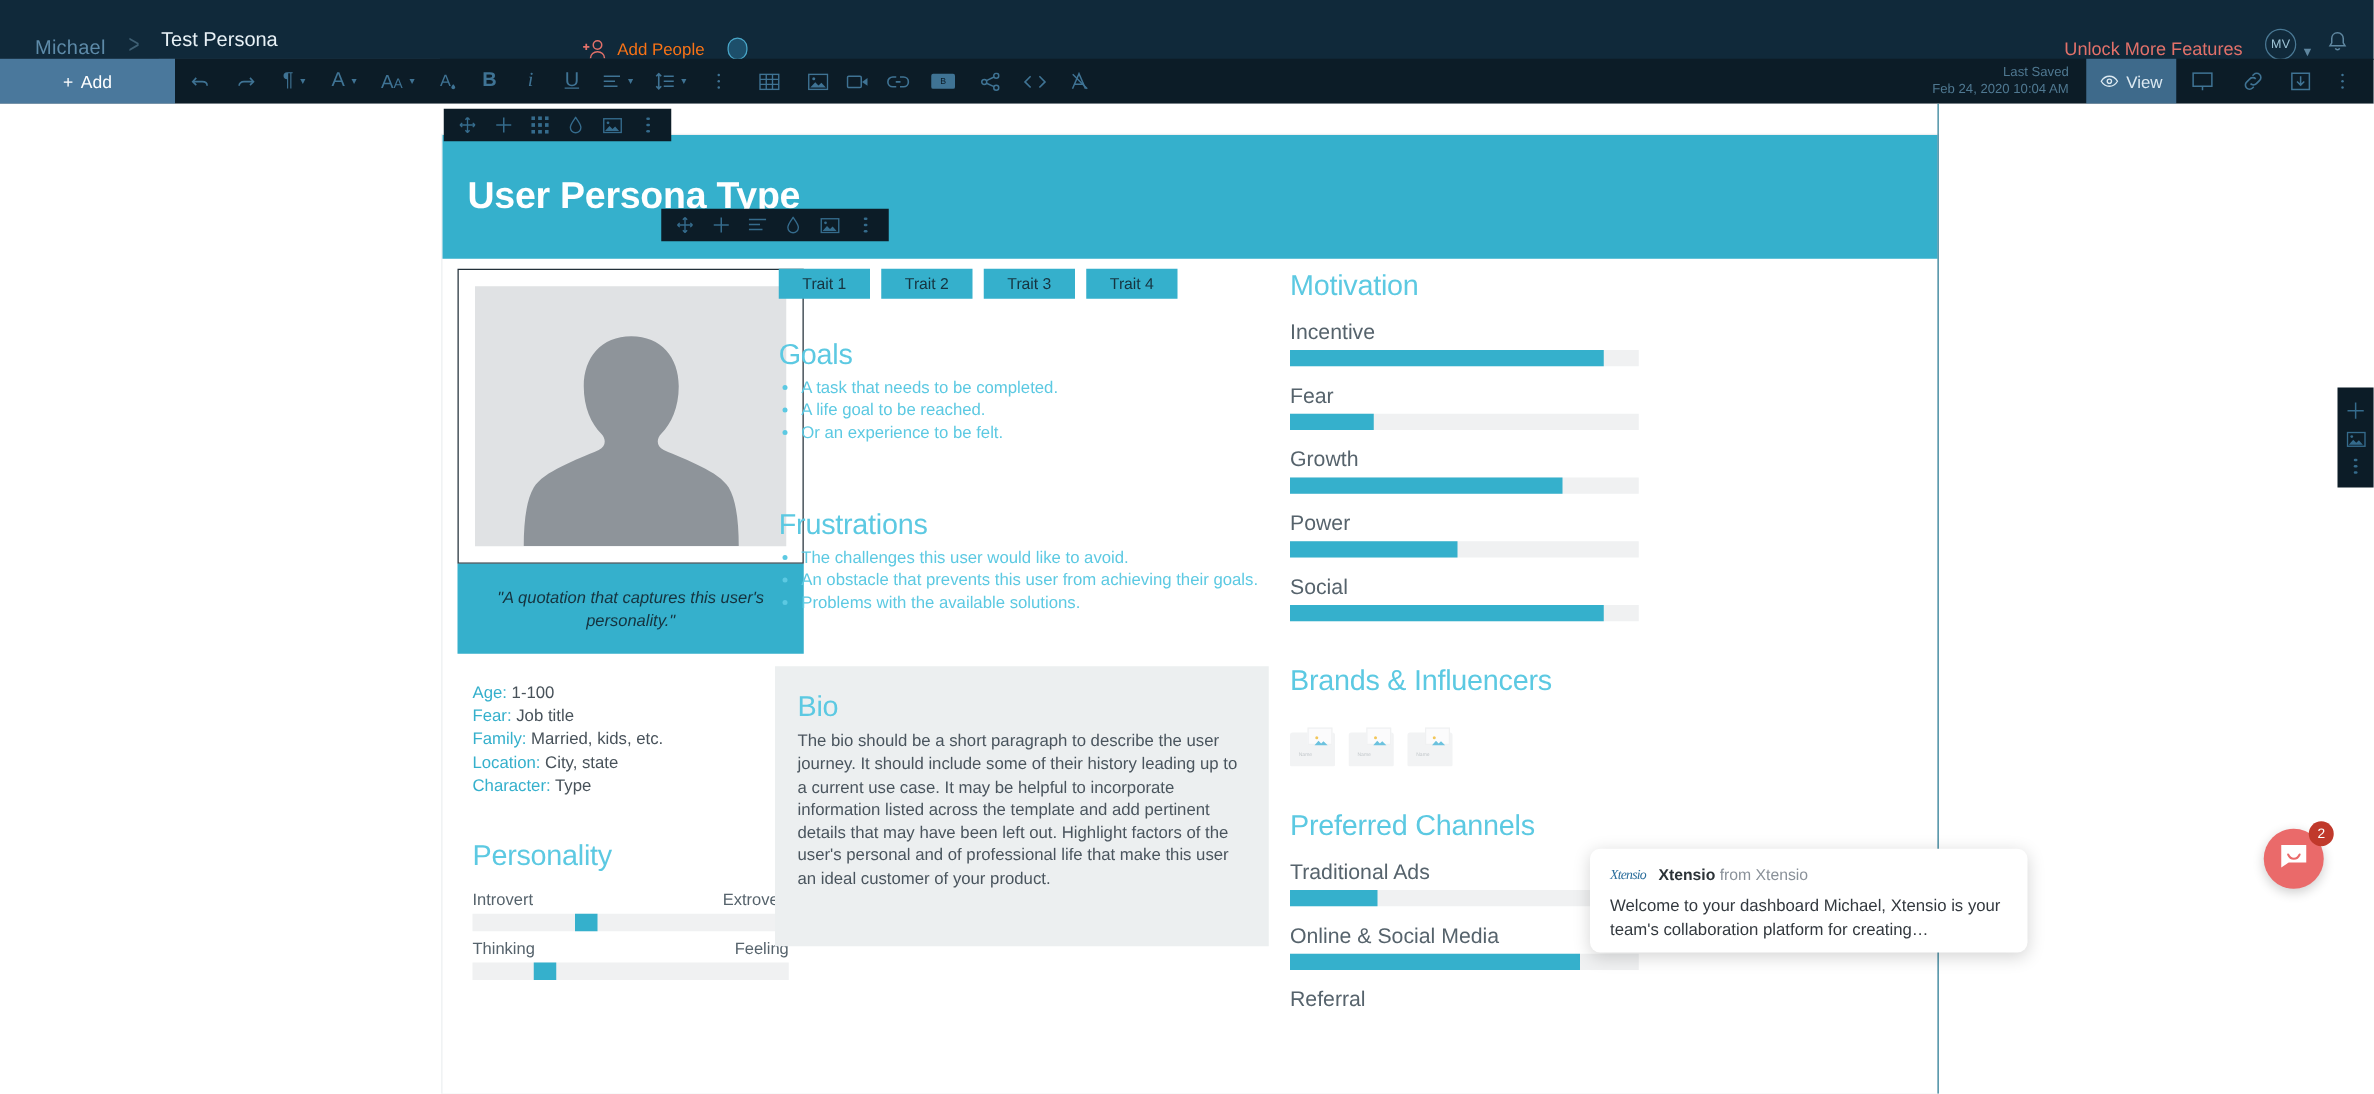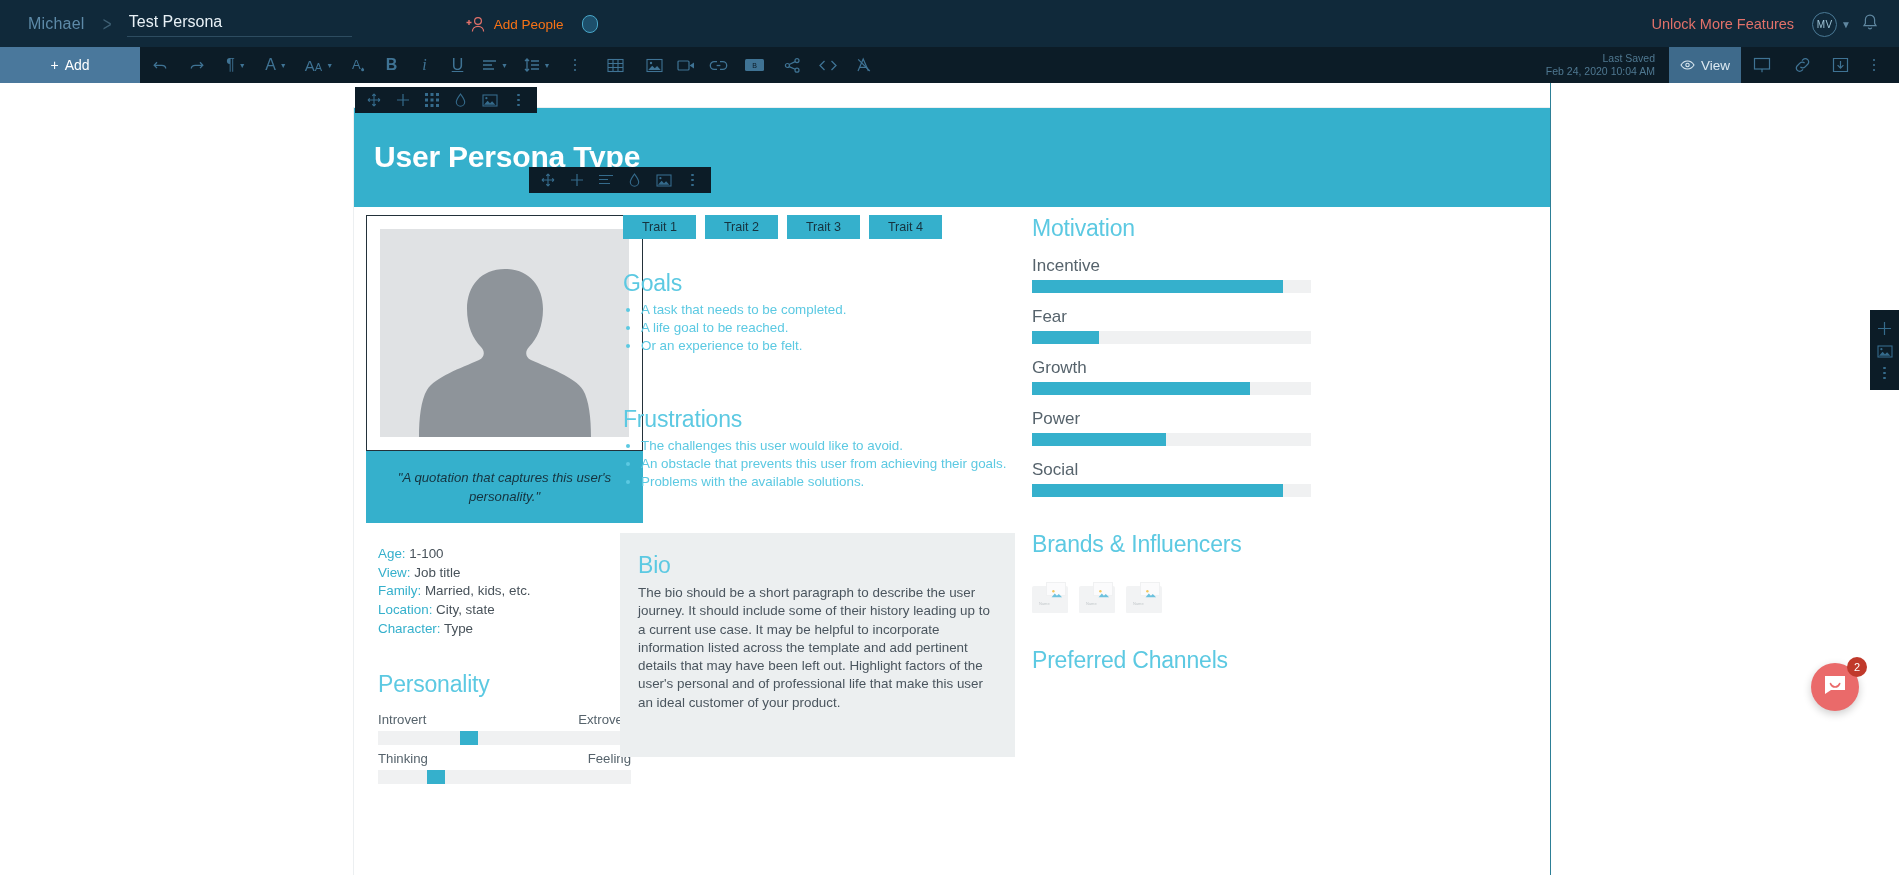--- a/index.html
+++ b/index.html
@@ -10,21 +10,21 @@
     background: #ffffff;
     font-family: "Liberation Sans", sans-serif;
     -webkit-font-smoothing: antialiased;
   }
   #app { position: relative; width: 1899px; height: 875px; overflow: hidden; }
 
   
   .topbar {
     position: absolute; left: 0; top: 0; width: 1899px; height: 48px;
     background: #10293a;
-    display: flex; align-items: center;
+    display: flex; align-items: flex-end;
   }
   .brand-user {
     color: #5d8aa8; font-size: 16px; margin-left: 28px; letter-spacing: .2px;
   }
   .crumb-sep {
     margin: 0 14px 0 16px; color: #3f6074; font-size: 21px; font-weight: 300;
     transform: scaleX(.72); display: inline-block;
   }
   .title-input {
     width: 225px; background: transparent; border: none;
@@ -494,21 +494,21 @@
             <svg width="200" height="190" viewBox="0 0 200 190">
               <path d="M100 22c-24 0-38 17-38 40 0 17 6 30 14 38 4 4 4 10-2 13-18 8-44 17-52 30-6 10-8 28-8 47h172c0-19-2-37-8-47-8-13-34-22-52-30-6-3-6-9-2-13 8-8 14-21 14-38 0-23-14-40-38-40z" fill="#8e949a"></path>
             </svg>
           </div>
         </div>
 
         <div class="quote-box">"A quotation that captures this user's personality."</div>
 
         <div class="facts">
           <div><b>Age:</b> <span>1-100</span></div>
-          <div><b>View:</b> <span>Job title</span></div>
+          <div><b>Fear:</b> <span>Job title</span></div>
           <div><b>Family:</b> <span>Married, kids, etc.</span></div>
           <div><b>Location:</b> <span>City, state</span></div>
           <div><b>Character:</b> <span>Type</span></div>
         </div>
 
         <div style="margin-top:32px; padding-left:12px;">
           <div class="sec-h">Personality</div>
         </div>
 
         <div class="slider-row">
@@ -617,20 +617,31 @@
               <svg width="12" height="9" viewBox="0 0 12 9">
                   <circle cx="2.4" cy="2.2" r="1.2" fill="#f2c75c"></circle>
                   <path d="M0.6 8.2l3.2-3.6 2.1 2.2 1.9-1.9 3.3 3.3z" fill="#6cc2de"></path>
                 </svg>
             </span>
             <span class="nm">Name</span>
           </div>
         </div>
 
         <div class="sec-h" style="margin-top:34px">Preferred Channels</div>
+        <div>
+          <div class="bar-lbl">Traditional Ads</div>
+          <div class="bar-track">
+              <div class="bar-fill" id="cb0" style="width: 25%;"></div>
+            </div>
+          <div class="bar-lbl">Online &amp; Social Media</div>
+          <div class="bar-track">
+              <div class="bar-fill" id="cb1" style="width: 83%;"></div>
+            </div>
+          <div class="bar-lbl">Referral</div>
+        </div>
       </div>
     </div>
 
     <div class="edge-line" style="top:0;height:792px;"></div>
   </div>
 
   <div class="right-dock">
     <div class="ft">
       <svg width="15" height="15" viewBox="0 0 15 15" stroke="#356b8c" stroke-width="1.2">
           <path d="M7.5 1v13M1 7.5h13"></path>
@@ -645,20 +656,30 @@
     </div>
     <div class="ft">
       <span class="dots-v">
           <i></i>
           <i></i>
           <i></i>
         </span>
     </div>
   </div>
 
+  <div class="ic-msg">
+    <div class="ic-head">
+      <span class="ic-logo">Xtensio</span>
+      <span class="ic-who">
+        <b>Xtensio</b>
+        <span>from Xtensio</span>
+      </span>
+    </div>
+    <div class="ic-body">Welcome to your dashboard Michael, Xtensio is your team's collaboration platform for creating…</div>
+  </div>
 
   <div class="ic-launcher">
     <span>
       <svg width="24" height="22" viewBox="0 0 24 22">
         <path d="M2 2h20v14H8l-6 4z" fill="#ffffff"></path>
         <path d="M7.5 9.6c1 2.3 2.7 3.4 4.6 3.4s3.6-1.1 4.6-3.4" stroke="#ea6a6a" stroke-width="1.6" fill="none" stroke-linecap="round"></path>
       </svg>
     </span>
   </div>
   <div class="ic-badge">2</div>

